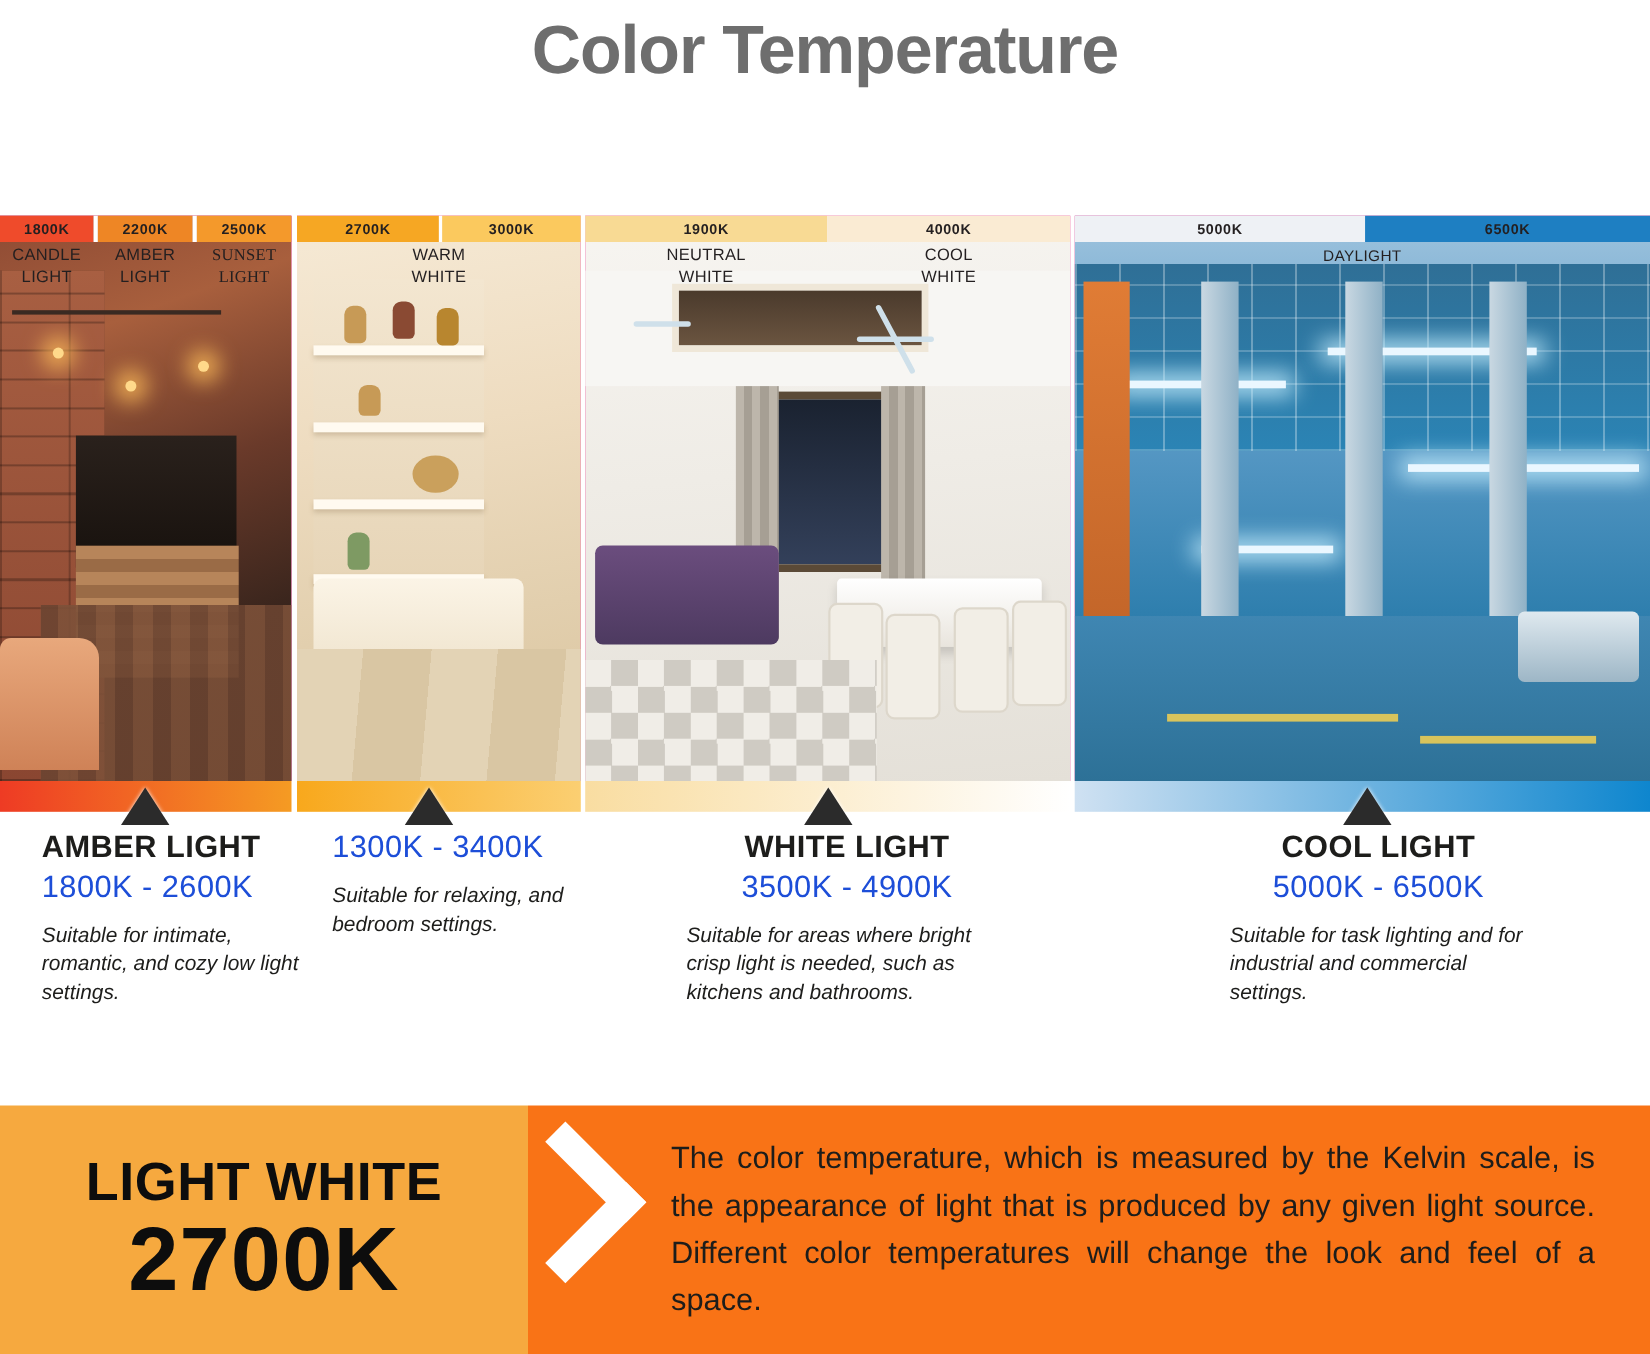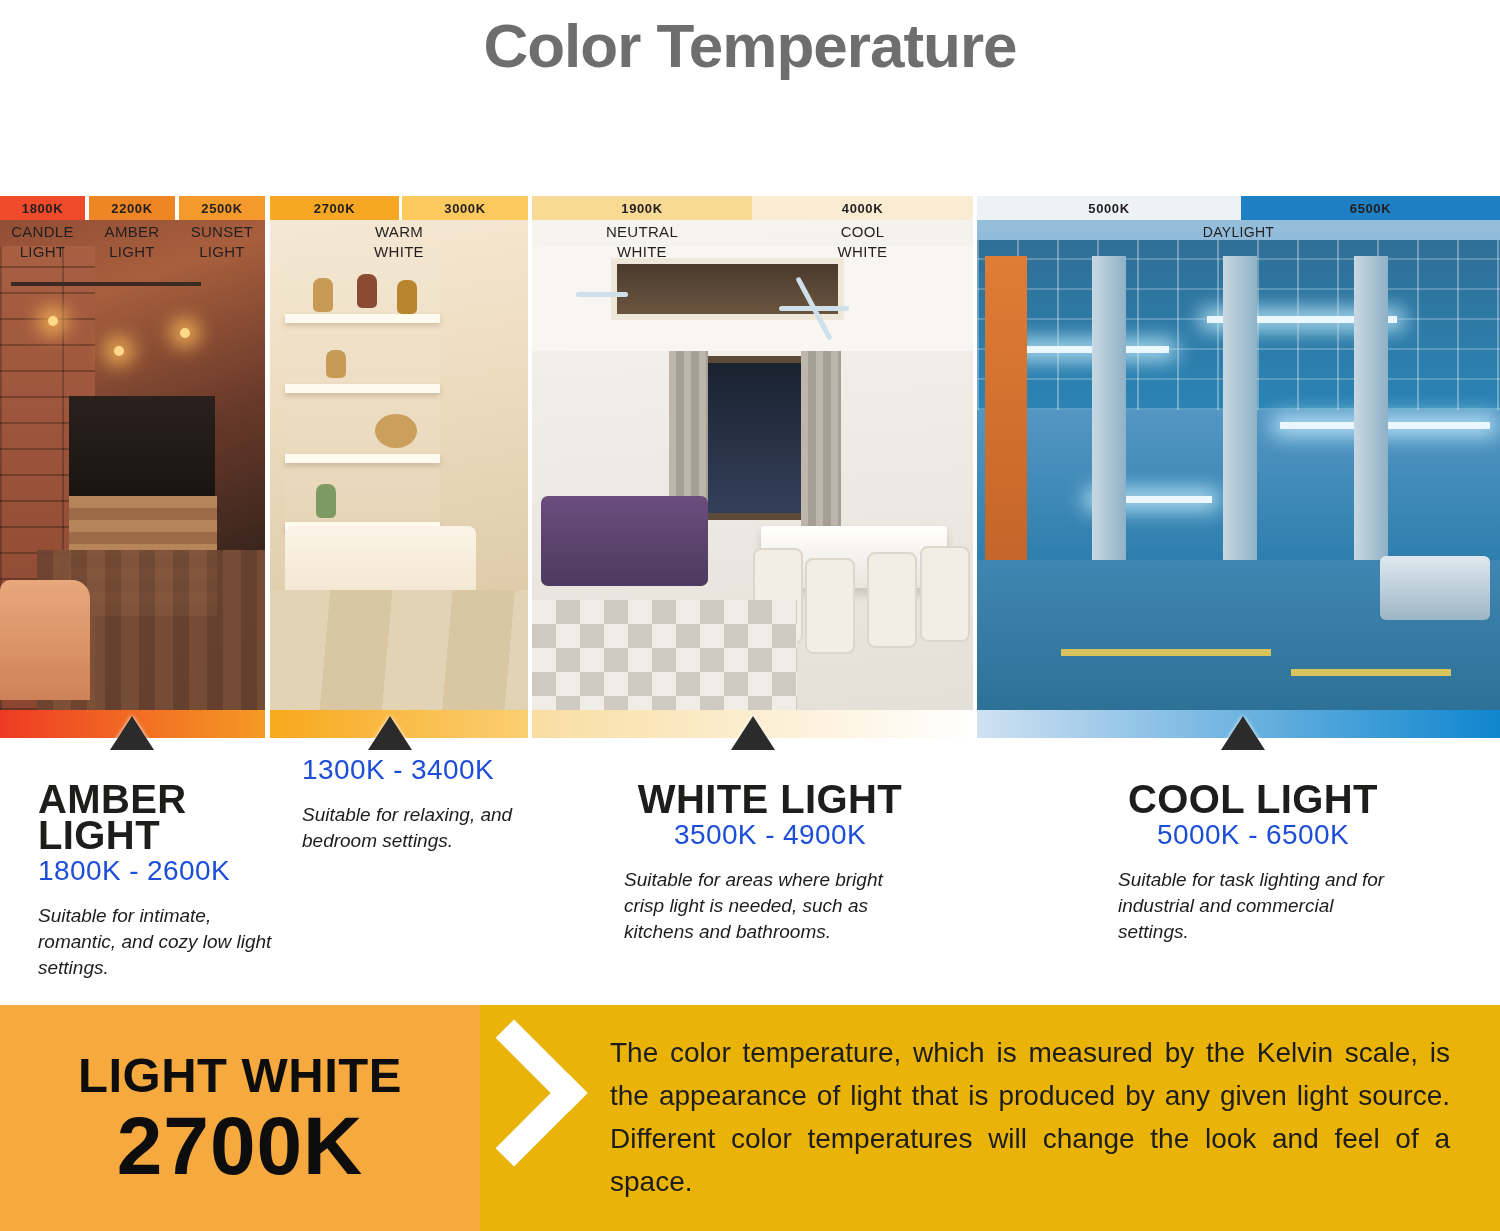--- a/index.html
+++ b/index.html
@@ -116,35 +116,35 @@
   .rail-seg{position:absolute;top:0;height:28px;}
   .arrow{
     position:absolute;top:716px;width:0;height:0;
     border-left:22px solid transparent;border-right:22px solid transparent;
     border-bottom:34px solid #2b2b2b;z-index:5;
     filter:drop-shadow(0 0 2px #ffffff);
   }
   
   .legend{position:absolute;left:0;top:752px;width:1500px;height:190px;}
   .lgitem{position:absolute;top:0;}
-  .lgname{font-size:40px;font-weight:bold;color:#1d1d1b;letter-spacing:.4px;line-height:36px;margin-top:29px;}
+  .lgname{font-size:28px;font-weight:bold;color:#1d1d1b;letter-spacing:.4px;line-height:36px;}
   .lgrange{font-size:28px;color:#1d4ed8;line-height:36px;letter-spacing:.4px;}
   .lgdesc{font-size:19px;font-style:italic;color:#1d1d1b;line-height:26px;margin-top:14px;}
   
   .banner{position:absolute;left:0;top:1005px;width:1500px;height:226px;}
   .banner-left{
     position:absolute;left:0;top:0;width:480px;height:226px;
     background:#f6a93f;display:flex;flex-direction:column;
     align-items:center;justify-content:center;
   }
   .banner-left .bl1{font-size:49px;font-weight:bold;color:#0d0d0d;letter-spacing:.5px;}
   .banner-left .bl2{font-size:82px;font-weight:bold;color:#0d0d0d;line-height:86px;letter-spacing:1px;}
   .banner-mid{
     position:absolute;left:480px;top:0;width:1020px;height:226px;
-    background:#eab308;
+    background:#f97316;
   }
   .chev-wrap{position:absolute;left:0;top:0;width:120px;height:226px;overflow:hidden;}
   .chev{
     position:absolute;left:-18px;top:36px;width:78px;height:78px;
     border-top:26px solid #ffffff;border-right:26px solid #ffffff;
     transform:rotate(45deg);
   }
   .banner-text{
     position:absolute;left:130px;top:26px;width:840px;
     font-size:28px;line-height:43px;color:#1d1d1b;text-align:justify;
@@ -174,21 +174,21 @@
       <div class="gap"></div>
       <div class="kcell" style="width:86px;background:#EE8625;">2200K</div>
       <div class="gap"></div>
       <div class="kcell" style="width:86px;background:#F4992B;">2500K</div>
     </div>
     <div class="knames">
       <div class="kname" style="width:85px;">CANDLE<br>LIGHT</div>
       <div style="width:4px;"></div>
       <div class="kname" style="width:86px;">AMBER<br>LIGHT</div>
       <div style="width:4px;"></div>
-      <div class="kname" style="width:86px;">SUNSET<br>LIGHT</div>
+      <div class="kname" style="width:86px;font-family:Liberation Serif, serif;">SUNSET<br>LIGHT</div>
     </div>
   </div>
 
   <div class="panel" style="left:270px;width:258px;">
     <div class="scene p2bg">
       <div class="shelfunit">
         <div class="shelfline" style="top:60px;"></div>
         <div class="shelfline" style="top:130px;"></div>
         <div class="shelfline" style="top:200px;"></div>
         <div class="shelfline" style="top:268px;"></div>

